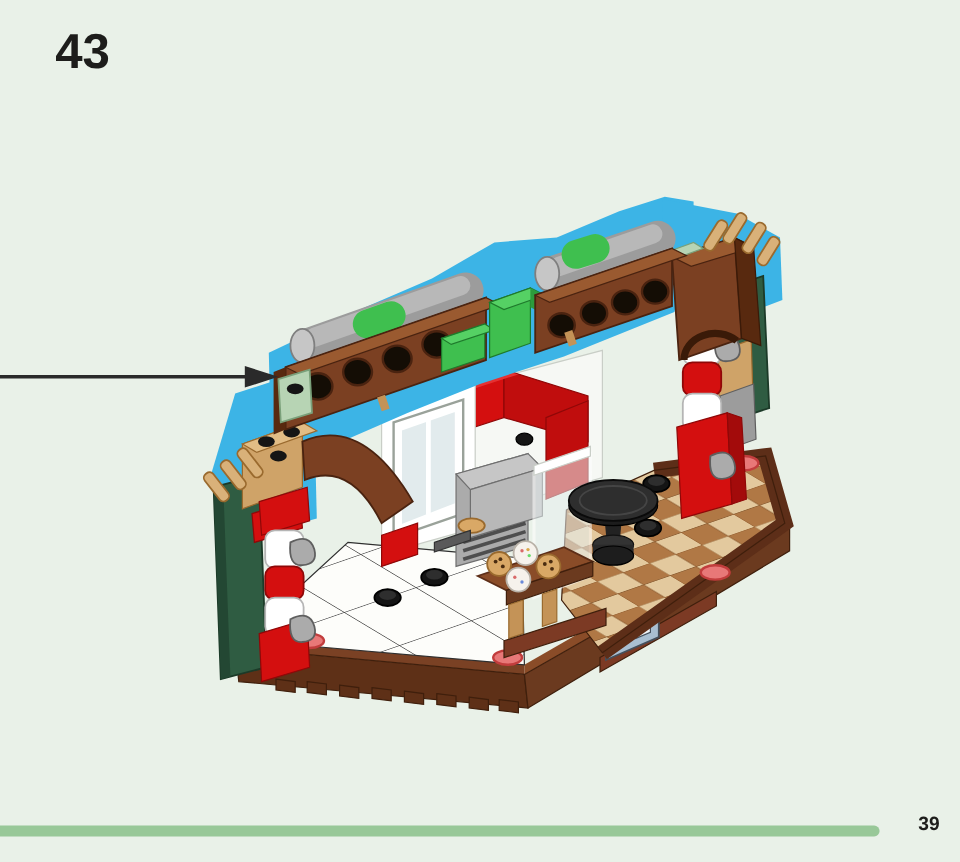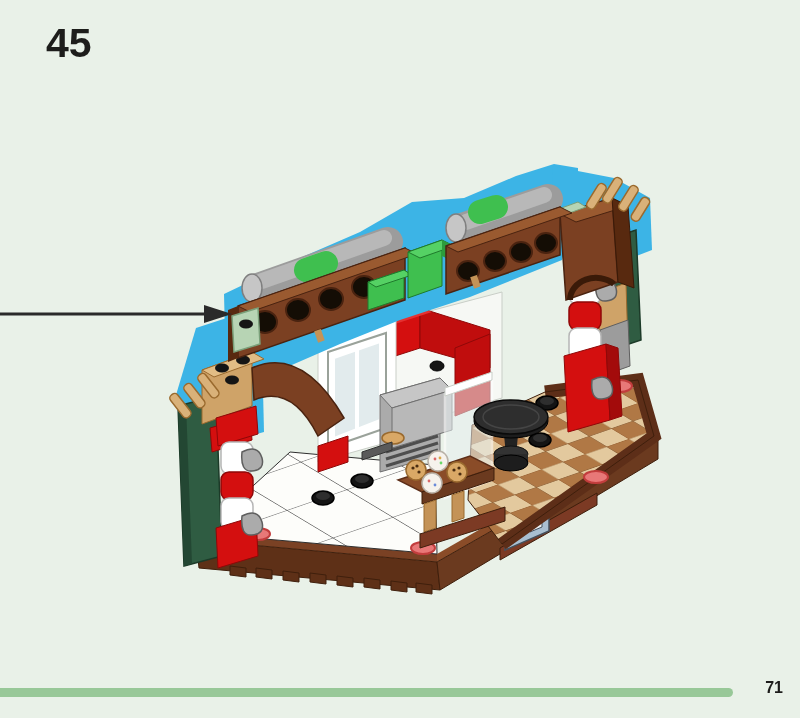--- a/index.html
+++ b/index.html
@@ -13,21 +13,21 @@
   .step-number{position:absolute;left:46px;top:20px;font-size:41px;font-weight:700;color:var(--text);letter-spacing:0px}
   .diagram{position:absolute;left:0;top:0;width:800px;height:718px}
   .footer-bar{position:absolute;left:0;top:688px;height:9px;background:var(--progress-bar);border-radius:0 5px 5px 0;width:733px}
   .page-number{position:absolute;right:17px;top:679px;font-size:16px;font-weight:700;color:var(--text)}
 </style>
 </head>
 <body>
 
 <div class="page">
 
-  <div class="step-number">45</div>
+  <div class="step-number">43</div>
 
   <svg class="diagram" viewBox="0 0 800 718" xmlns="http://www.w3.org/2000/svg">
     <defs>
       <pattern id="whitetile" width="46" height="46" patternUnits="userSpaceOnUse" patternTransform="matrix(1.3,-0.45,1.0,0.6,300,462)">
         <rect width="46" height="46" fill="#fdfdfa"></rect>
         <path d="M0,0 H46 M0,0 V46" stroke="#3a3a3a" stroke-width="1" fill="none"></path>
       </pattern>
       <pattern id="checker" width="46" height="46" patternUnits="userSpaceOnUse" patternTransform="matrix(0.95,-0.33,0.75,0.45,472,428)">
         <rect width="23" height="23" fill="#e3c99e"></rect>
         <rect x="23" width="23" height="23" fill="#b07845"></rect>
@@ -297,14 +297,14 @@
       <path d="M252,368 Q302,346 344,418 L318,436 Q292,384 254,400 Z" fill="#7b4022" stroke="#4a2310" stroke-width="1.5"></path>
     </g>
 
     <g>
       <line x1="0" y1="314" x2="206" y2="314" stroke="#2a2a2a" stroke-width="3"></line>
       <polygon points="204,305 232,314 204,323" fill="#2a2a2a"></polygon>
     </g>
   </svg>
 
   <div class="footer-bar" style="width: 91.6%;"></div>
-  <div class="page-number">71</div>
+  <div class="page-number">39</div>
 </div>
 
 </body></html>

